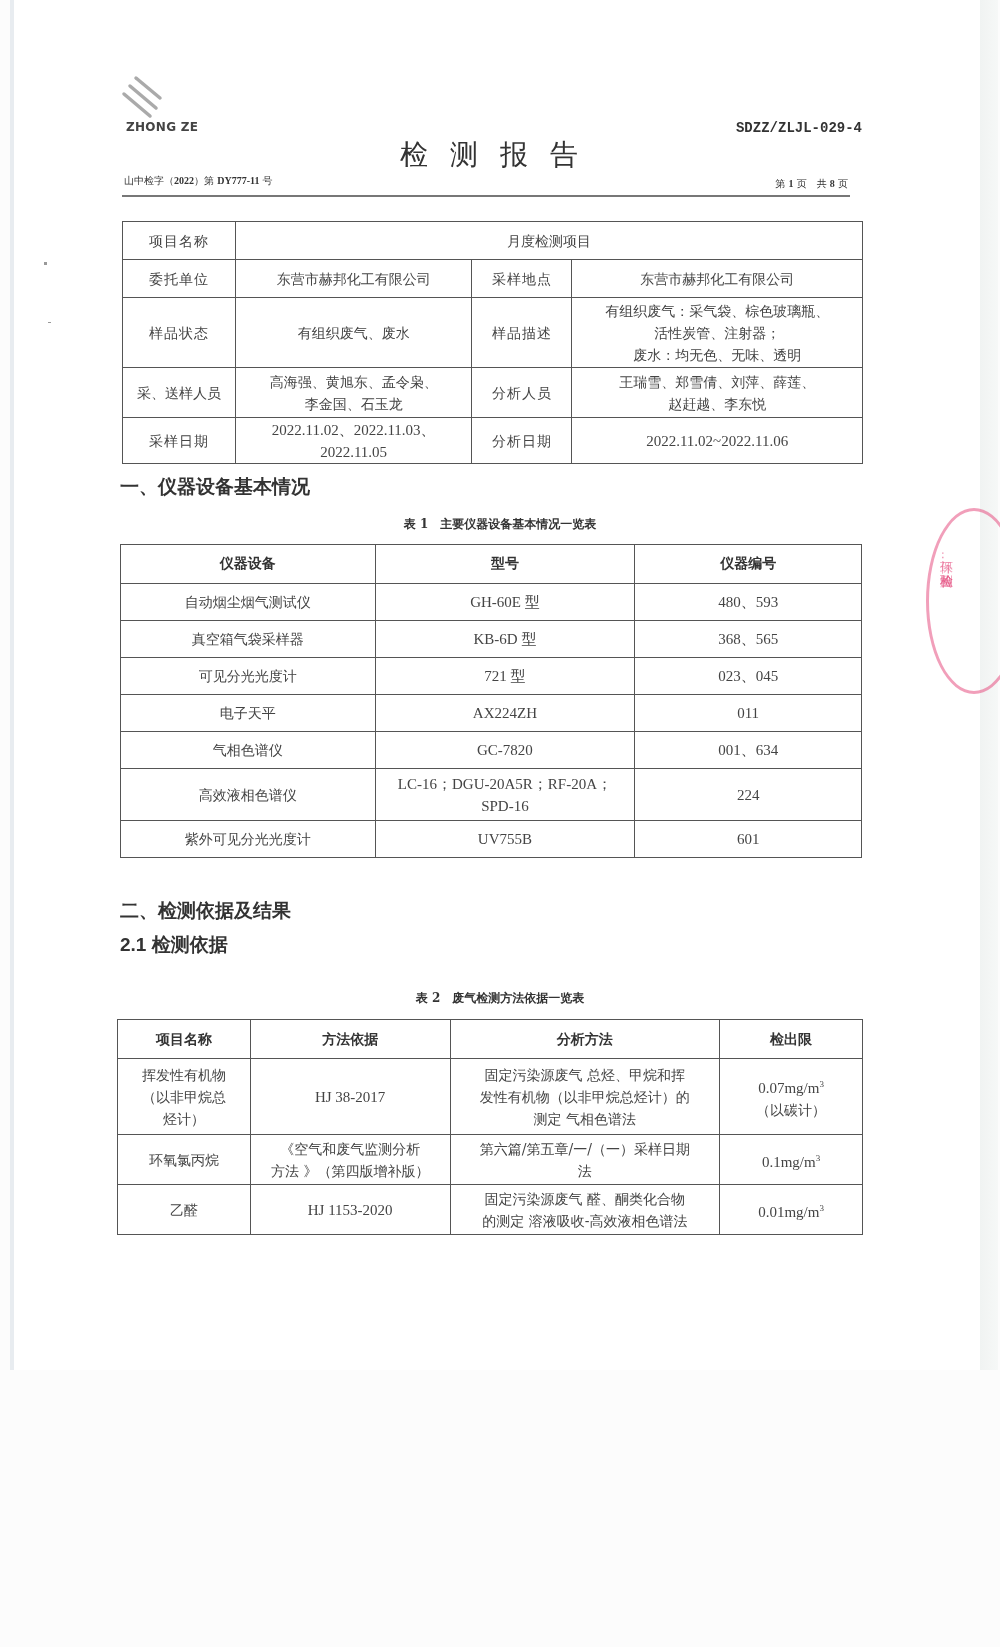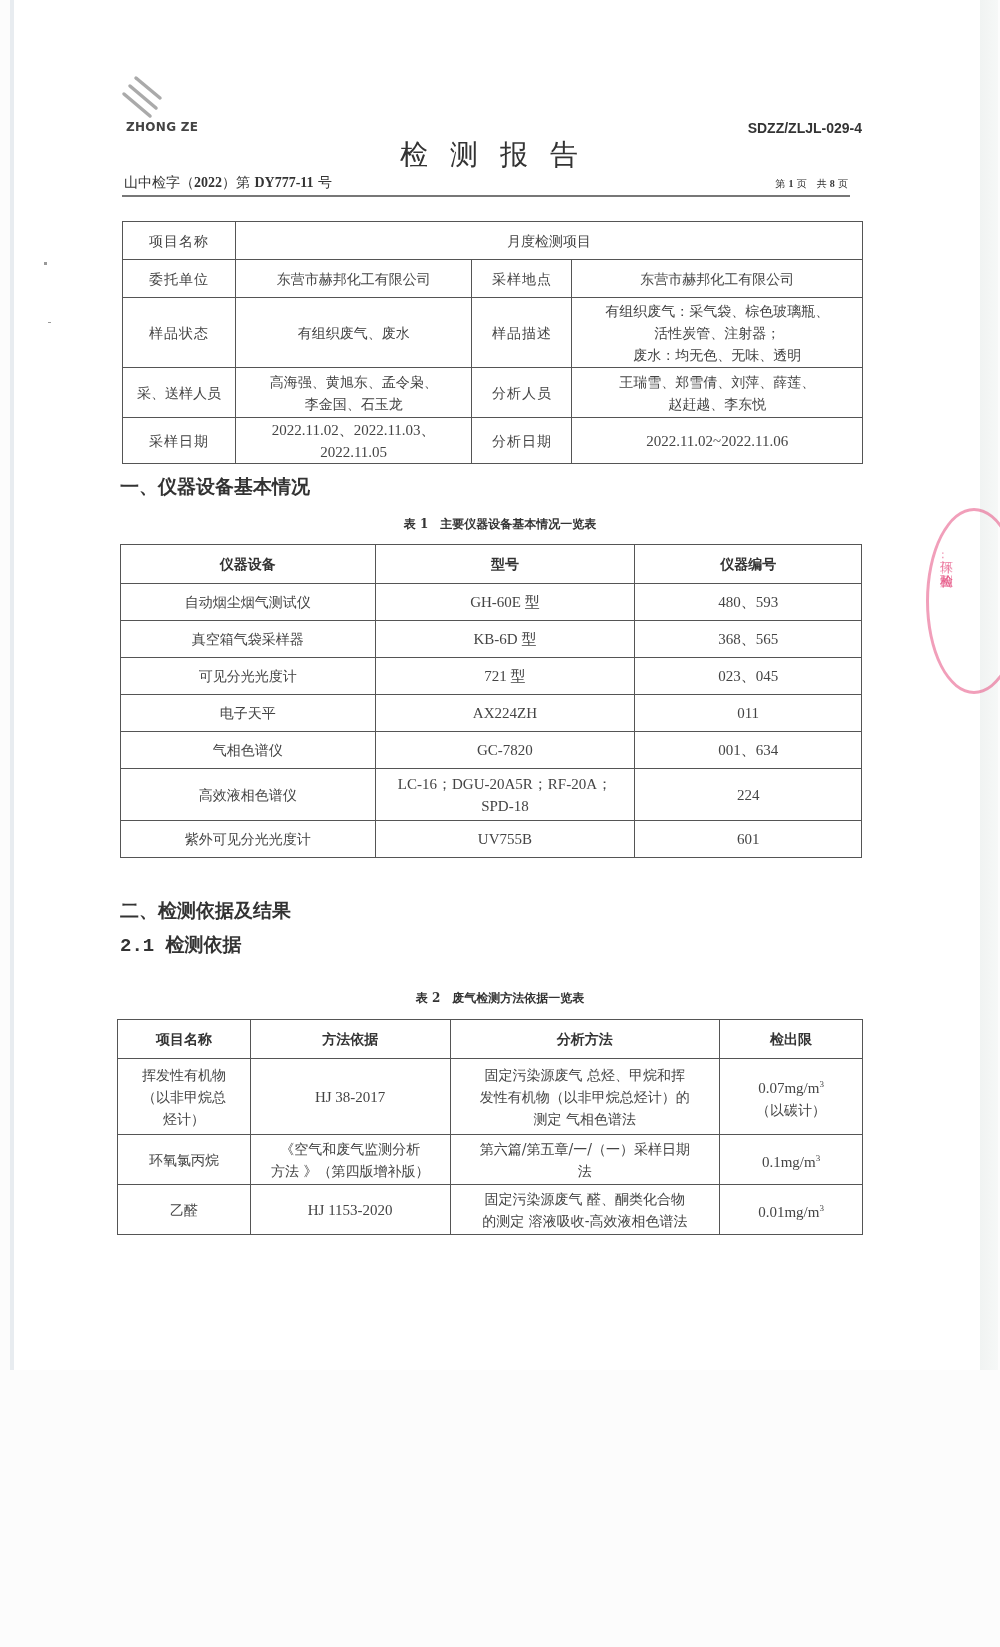--- a/index.html
+++ b/index.html
@@ -18,54 +18,54 @@
       position: absolute; left: 980px; top: 0; width: 18px; height: 1370px;
       background: linear-gradient(to right, #f0f3f2, #f6f8f7);
     }
     .logo { position: absolute; left: 120px; top: 72px; width: 60px; height: 60px; }
     .logo-text {
       position: absolute; left: 126px; top: 120px;
       font-family: "DejaVu Sans", sans-serif; font-weight: bold; font-size: 12px; color: #444; letter-spacing: 0.3px;
     }
     .doc-code {
       position: absolute; right: 138px; top: 120px;
-      font-family: Liberation Sans, sans-serif; font-weight: bold; font-size: 14px; color: #333;
+      font-family: Liberation Mono, monospace; font-weight: bold; font-size: 14px; color: #333;
     }
     .title {
       position: absolute; left: 0; width: 1000px; top: 136px; text-align: center;
       font-size: 28px; letter-spacing: 22px; color: #333;
       font-family: "DejaVu Sans", sans-serif;
     }
     .report-no {
-      position: absolute; left: 124px; top: 174px; font-size: 14px; color: #333;
+      position: absolute; left: 124px; top: 174px; font-size: 10px; color: #333;
     }
     .report-no b { font-family: "Liberation Serif", serif; }
     .page-info {
       position: absolute; right: 152px; top: 177px; font-size: 10px; color: #333;
     }
     .page-info b { font-family: "Liberation Serif", serif; }
     .header-rule {
       position: absolute; left: 122px; top: 195px; width: 728px; height: 2px; background: #777;
     }
     table { border-collapse: collapse; position: absolute; }
     td, th {
       border: 1px solid #555; text-align: center; vertical-align: middle;
       font-size: 14px; color: #444; font-weight: normal; line-height: 22px; padding: 0 4px;
     }
     .info-table { left: 122px; top: 221px; width: 741px; }
     .info-table td.label { letter-spacing: 1px; }
     .tbl1 { left: 120px; top: 544px; width: 742px; }
-    .tbl1 th { font-weight: bold; color: #333; height: 38px; }
+    .tbl1 th { font-weight: bold; color: #333; height: 38px; font-family: Liberation Mono, monospace; }
     .tbl1 td { height: 36px; }
     .tbl2 { left: 117px; top: 1019px; width: 746px; }
     .tbl2 th { font-weight: bold; color: #333; height: 38px; }
     .latin { font-family: "Liberation Serif", serif; font-size: 15px; }
     .section-h {
       position: absolute; font-size: 19px; font-weight: bold; color: #333; left: 120px;
-      font-family: Liberation Mono, monospace;
+      font-family: Liberation Sans, sans-serif;
       text-align: center;
     }
     .caption {
       position: absolute; left: 0; width: 1000px; text-align: center; font-size: 12px; font-weight: bold; color: #333;
     }
     .stamp {
       position: absolute; left: 926px; top: 508px; width: 90px; height: 180px;
       border: 3px solid rgba(230, 80, 130, 0.55); border-radius: 50%;
       color: rgba(230, 80, 130, 0.55);
     }
@@ -188,21 +188,21 @@
   </tr>
   <tr>
     <td>气相色谱仪</td>
     <td class="latin">GC-7820</td>
     <td class="latin">001、634</td>
   </tr>
   <tr style="height:52px">
     <td>高效液相色谱仪</td>
     <td class="latin">
       <div>LC-16；DGU-20A5R；RF-20A；</div>
-      <div>SPD-18</div>
+      <div>SPD-16</div>
     </td>
     <td class="latin">224</td>
   </tr>
   <tr>
     <td>紫外可见分光光度计</td>
     <td class="latin">UV755B</td>
     <td class="latin">601</td>
   </tr>
 </tbody>
   </table>

